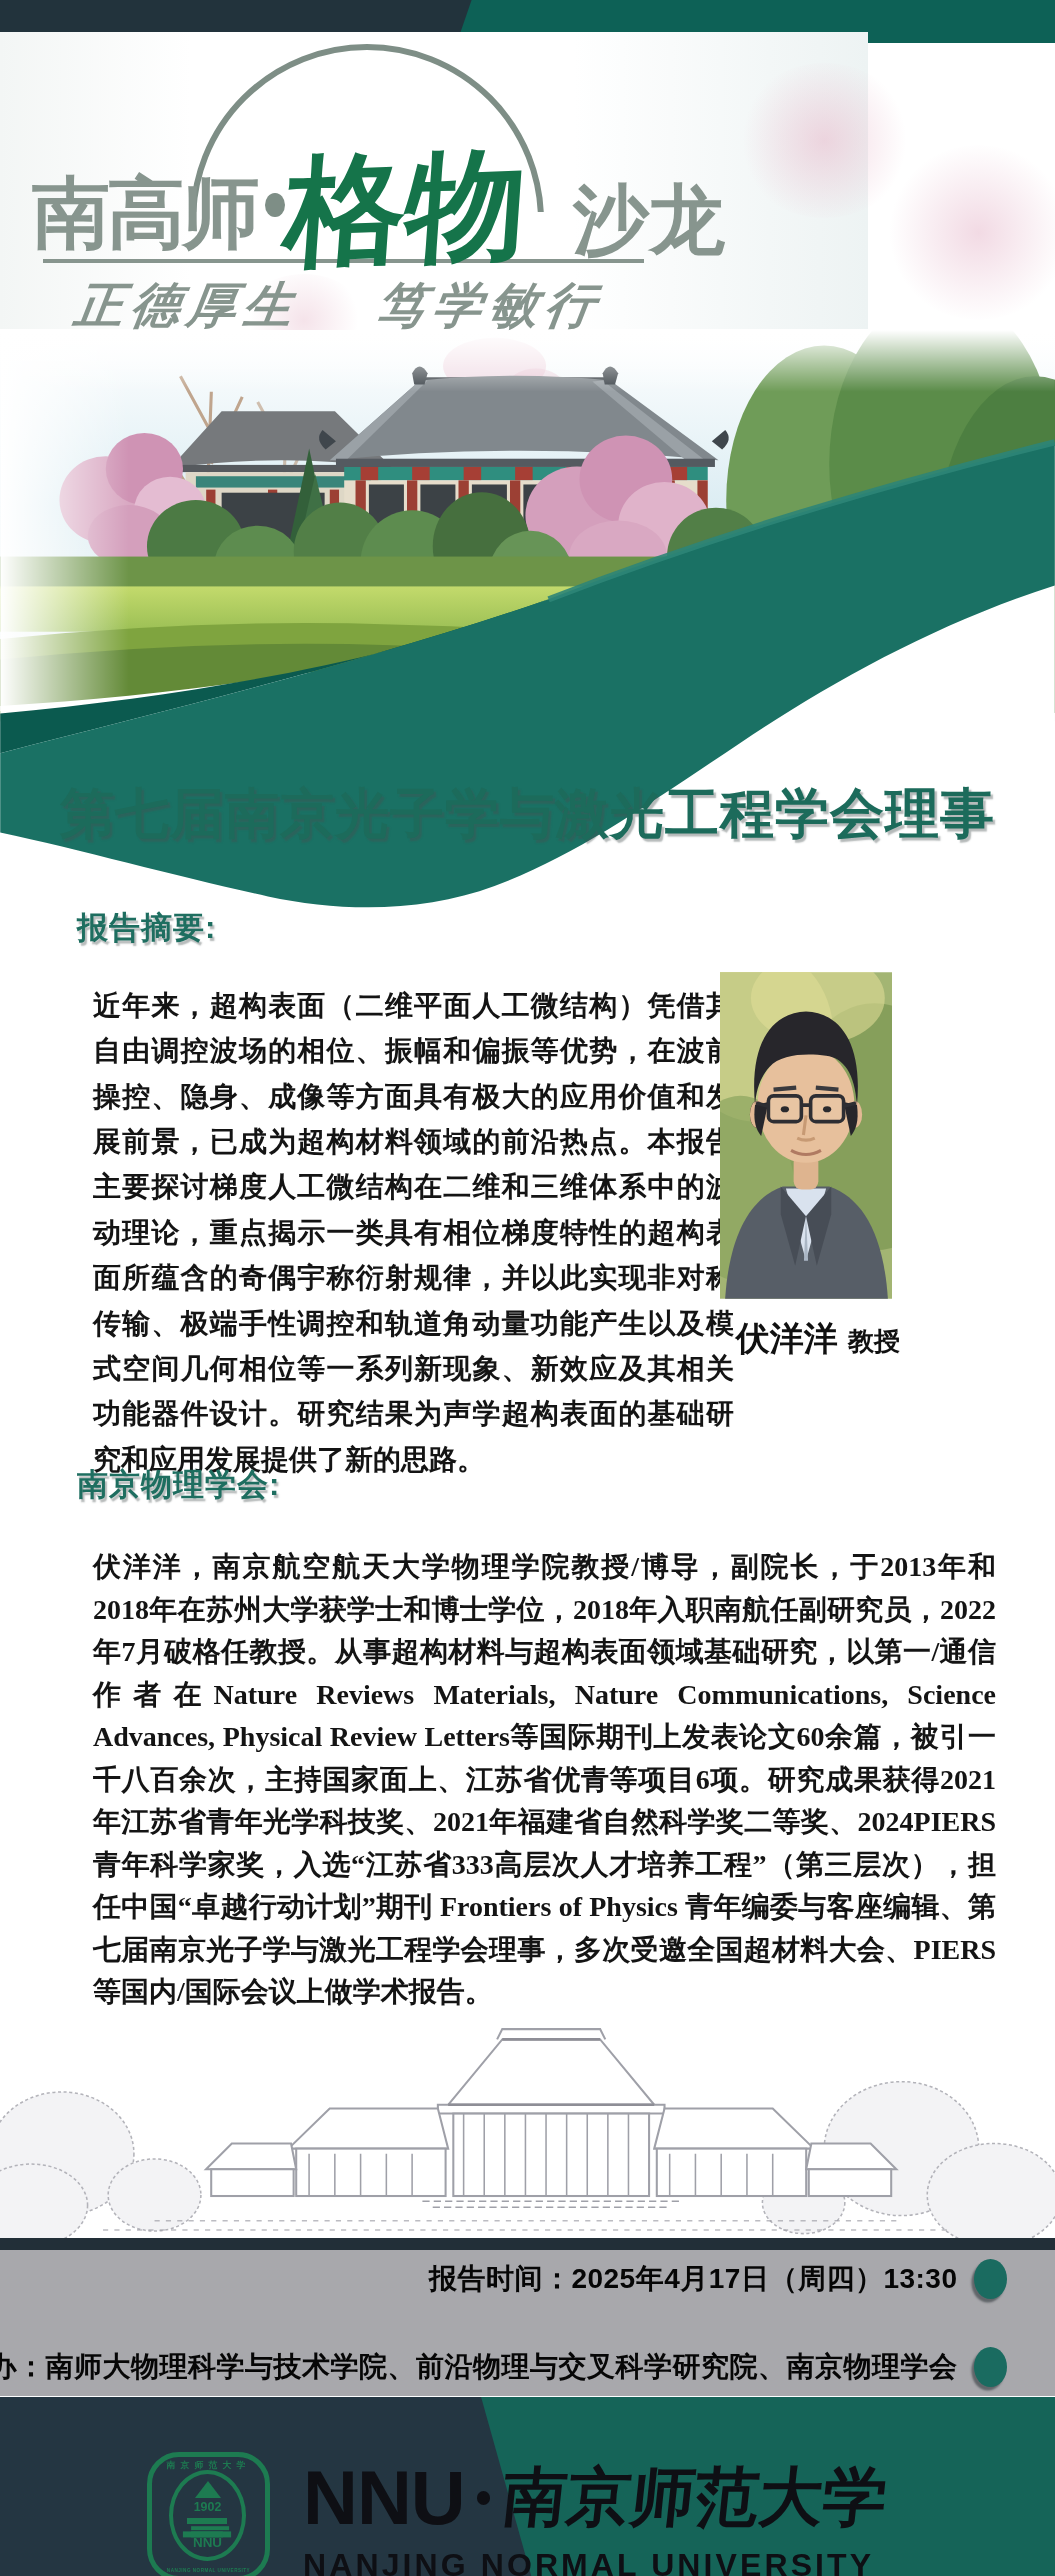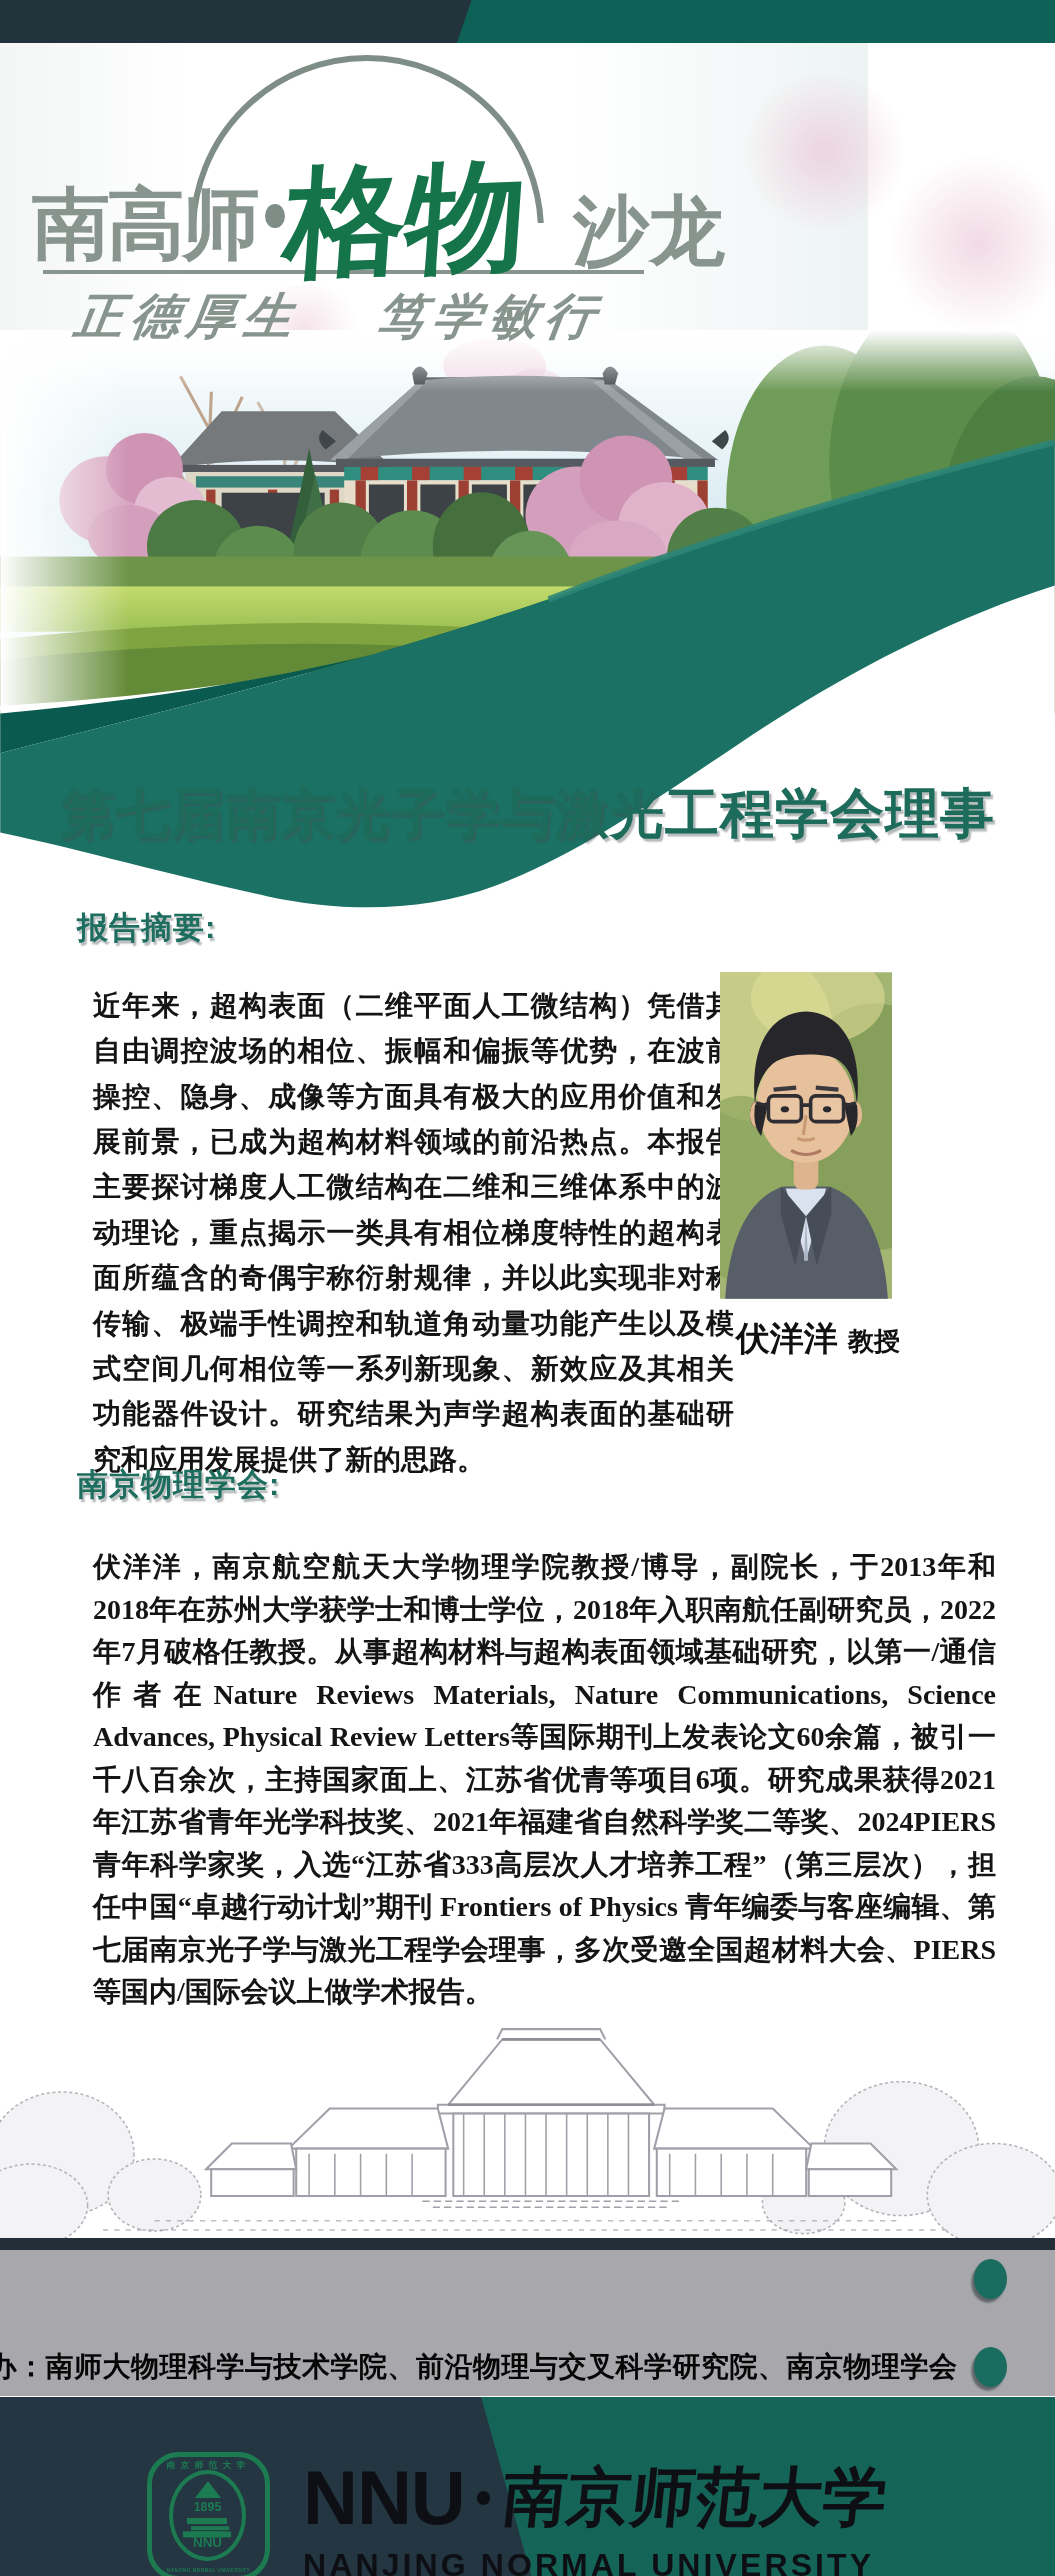--- a/index.html
+++ b/index.html
@@ -5,21 +5,21 @@
   html,body{margin:0;padding:0;background:#ffffff;}
   #poster{
     position:relative;width:1055px;height:2638px;overflow:hidden;background:#ffffff;
     font-family:"Liberation Sans","DejaVu Sans",sans-serif;
   }
   
   .top-bar{position:absolute;left:0;top:0;width:1055px;height:43px;background:var(--top_bar_teal);}
   .top-bar-left{position:absolute;inset:0;background:var(--top_bar_dark);
     clip-path:polygon(0 0,44.7% 0,43.3% 100%,0 100%);}
   
-  .masthead{position:absolute;left:0;top:43px;width:868px;height:297px;
+  .masthead{position:absolute;left:0;top:32px;width:868px;height:297px;
     background:linear-gradient(90deg,#f3f6f5 0%,#ffffff 22%,#ffffff 66%,#edf3f3 100%);}
   .arc-wrap{position:absolute;left:0;top:0;width:1055px;height:180px;overflow:hidden;}
   .arc{position:absolute;left:190px;top:12.4px;width:342px;height:342px;border-radius:50%;
     border:6.7px solid var(--arc_gray);}
   .blossom{position:absolute;border-radius:50%;pointer-events:none;}
   .blossom.b1{left:737px;top:31px;width:175px;height:155px;
     background:radial-gradient(circle,rgba(233,185,203,.55) 0%,rgba(233,185,203,0) 70%);}
   .blossom.b2{left:886px;top:113px;width:185px;height:175px;
     background:radial-gradient(circle,rgba(226,173,195,.45) 0%,rgba(226,173,195,0) 70%);}
   .blossom.b3{left:242px;top:242px;width:124px;height:93px;
@@ -356,35 +356,36 @@
       <g stroke="#8e8e96" stroke-width="5" fill="none">
         <path d="M975,78 L1165,78 M870,205 L1270,205"></path>
       </g>
     </svg>
   </div>
 
   <div class="divider-strip"></div>
 
   <div class="info-band">
     <div class="info-row r1">
+      <span class="info-text">报告时间：2025年4月17日（周四）13:30</span>
       <span class="info-dot"></span>
     </div>
     <div class="info-row r3">
       <span class="info-text">主办：南师大物理科学与技术学院、前沿物理与交叉科学研究院、南京物理学会</span>
       <span class="info-dot"></span>
     </div>
   </div>
 
   <footer class="footer">
     <div class="footer-left-bg"></div>
     <div class="seal">
       <div class="seal-ring-cn">南京师范大学</div>
       <div class="seal-ellipse">
         <div class="seal-tree"></div>
-        <div class="seal-year">1895</div>
+        <div class="seal-year">1902</div>
         <div class="seal-building"></div>
         <div class="seal-abbr">NNU</div>
       </div>
       <div class="seal-ring-en">NANJING NORMAL UNIVERSITY</div>
     </div>
     <div class="footer-brand">
       <div class="fb-row">
         <span class="fb-nnu">NNU</span>
         <span class="fb-dot"></span>
         <span class="fb-cn">南京师范大学</span>

